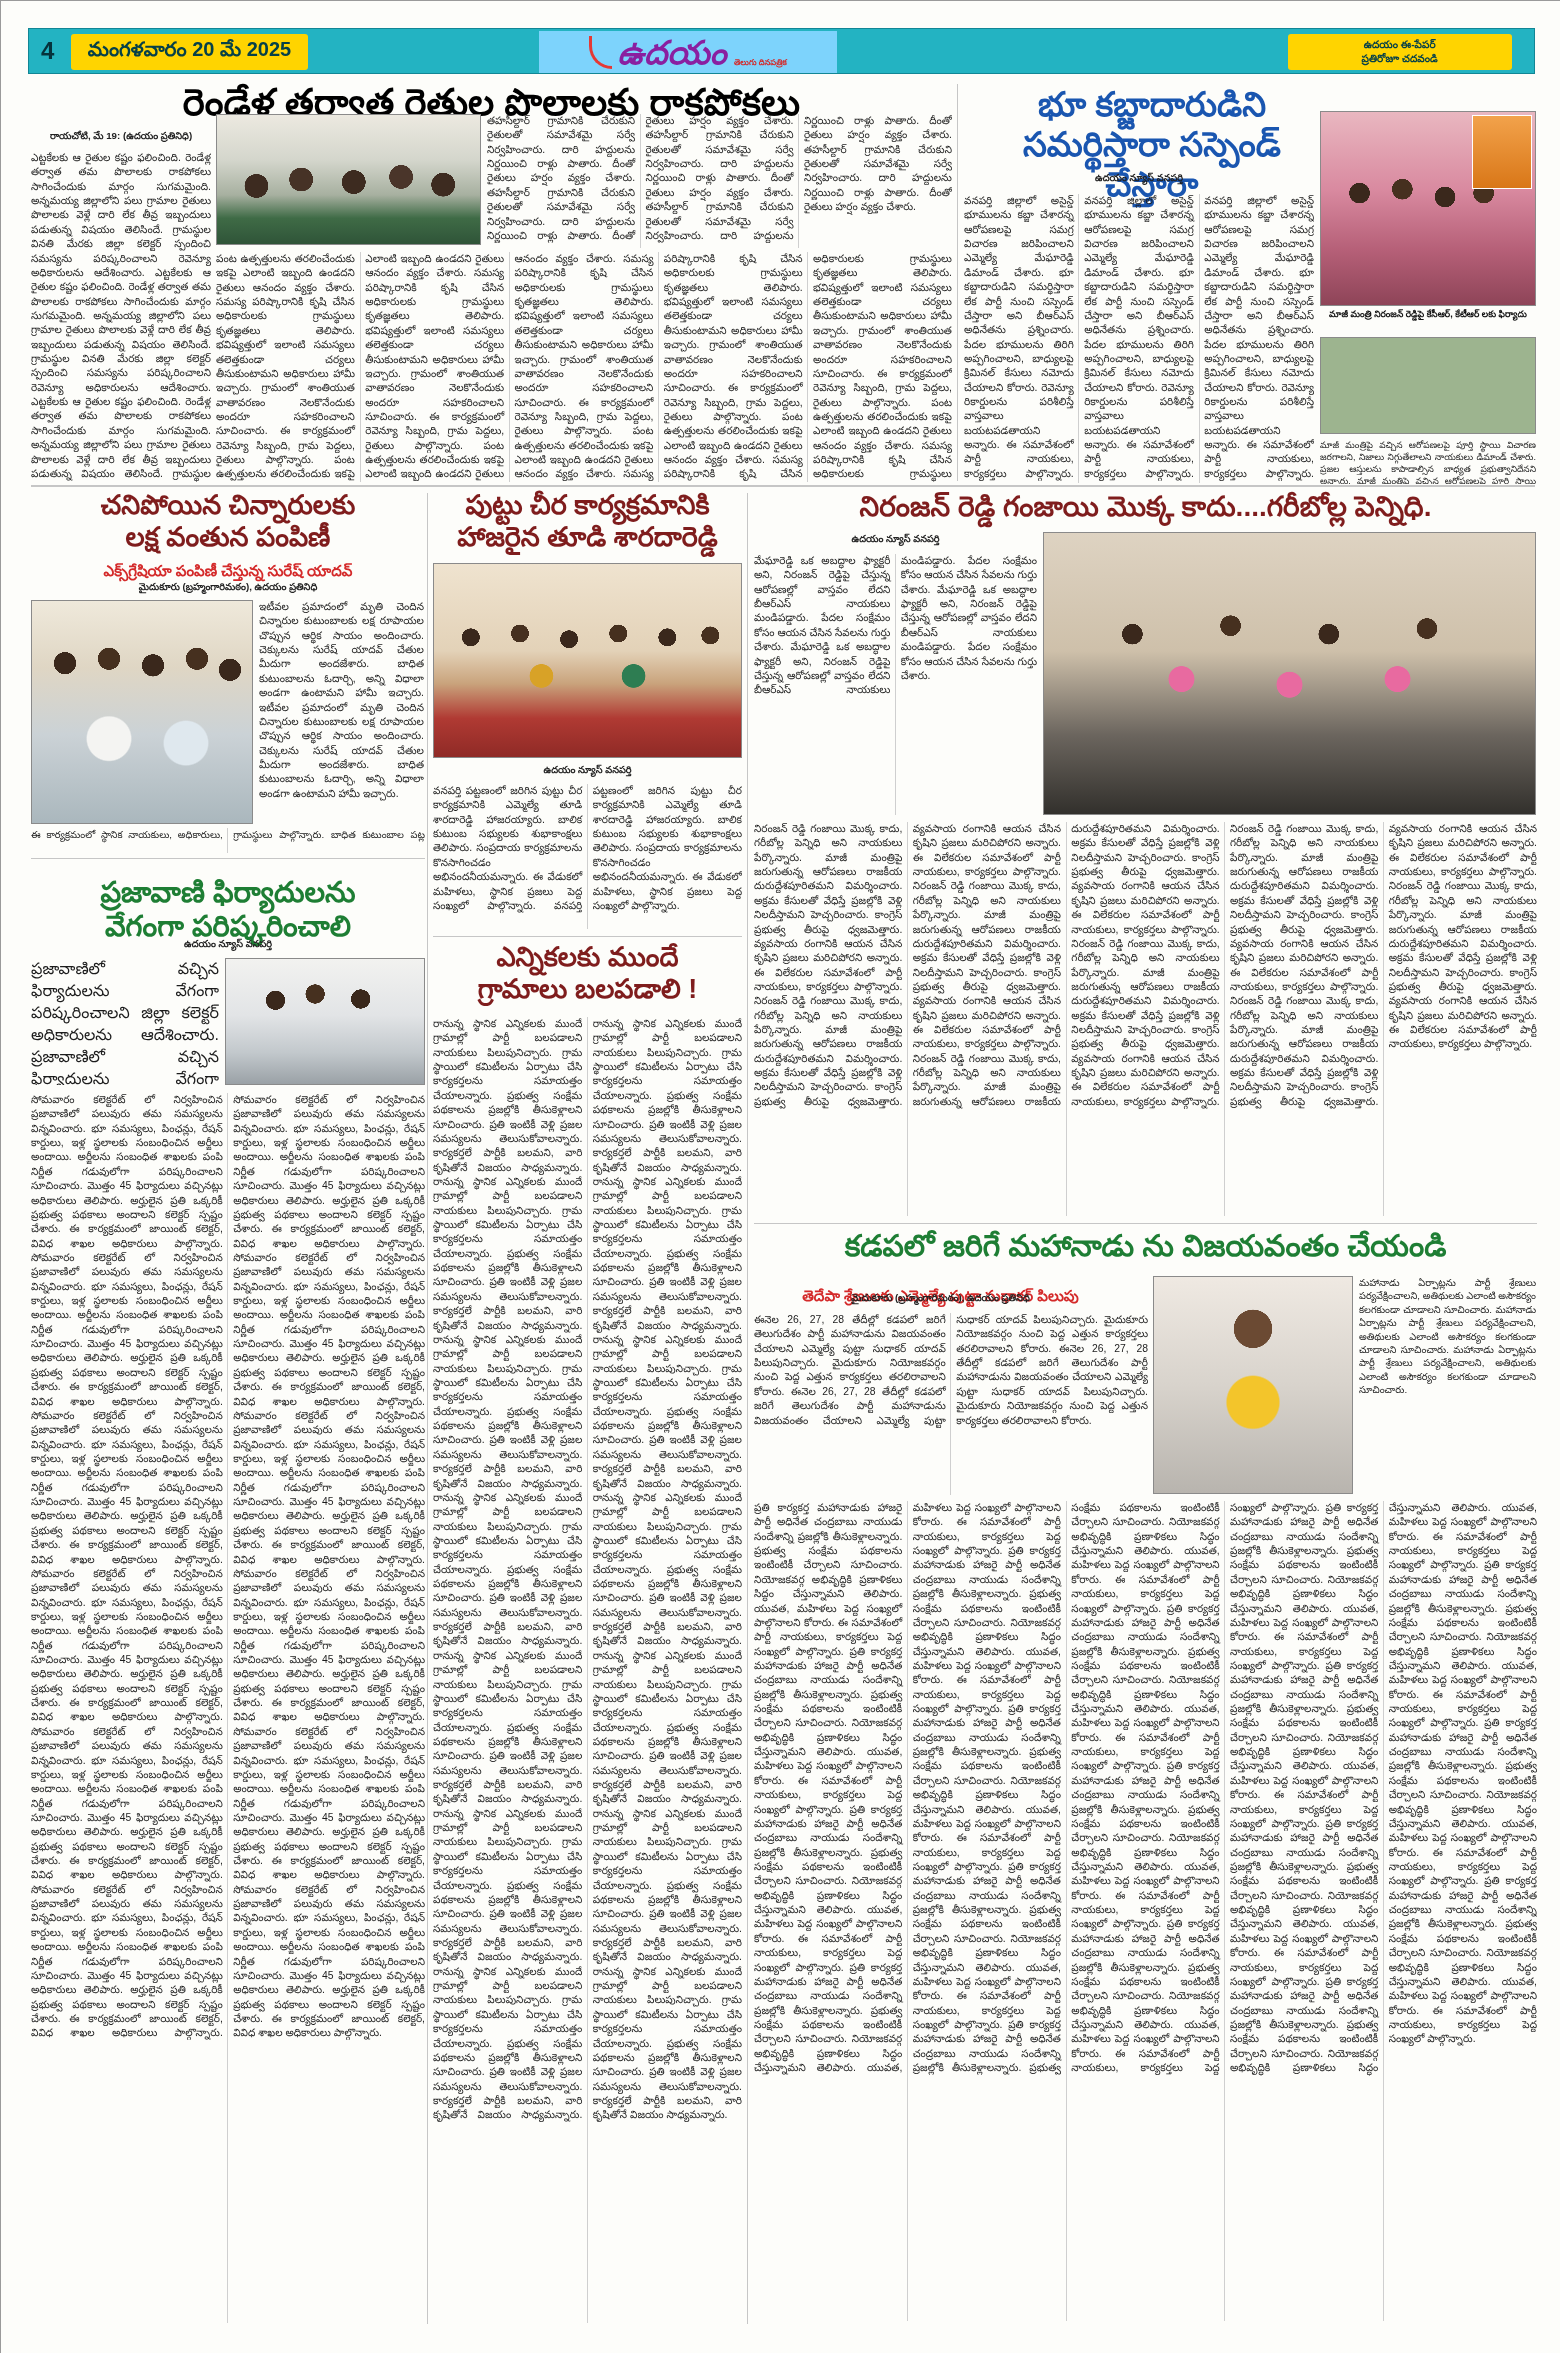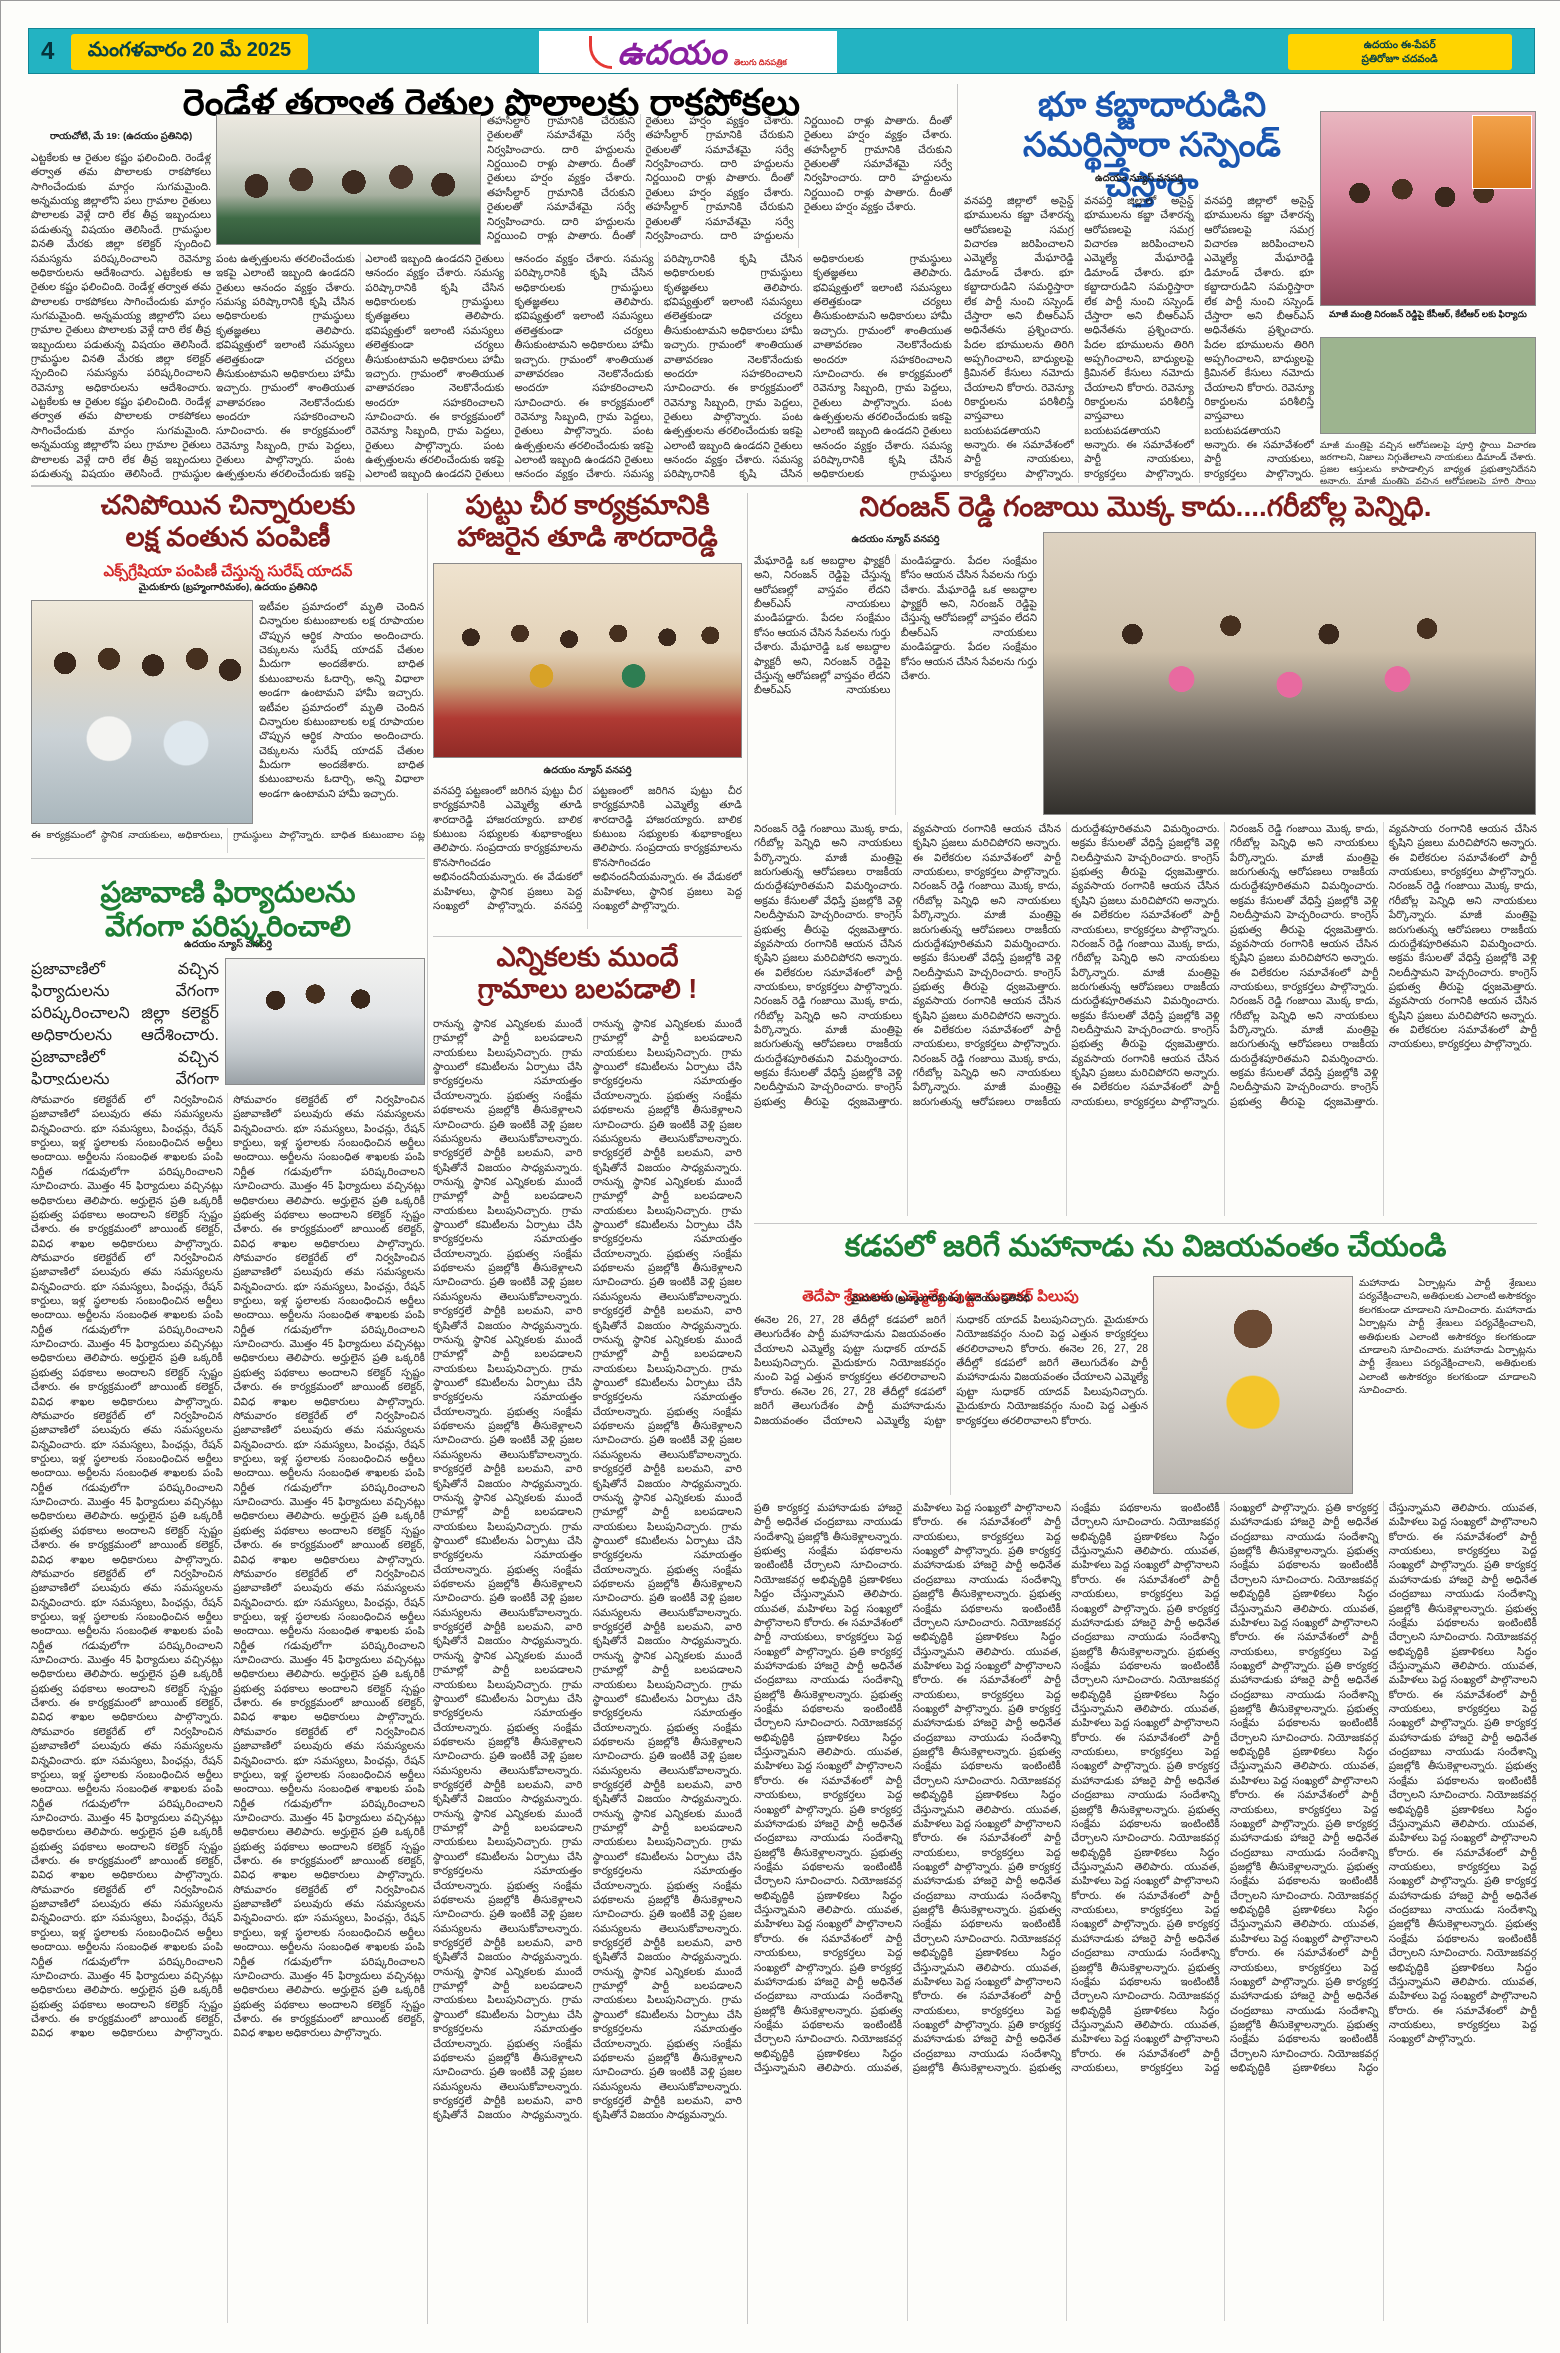--- a/index.html
+++ b/index.html
@@ -6,21 +6,21 @@
   .page{
     position:relative;width:1561px;height:2354px;background:#fdfdfa;
     font-family:"Liberation Sans","DejaVu Sans",sans-serif;color:#1b1b1b;
     border:0.7px solid #9a9a9a;box-sizing:border-box;overflow:hidden;margin:0 auto;
   }
   
   .header-bar{position:absolute;left:27px;top:27px;width:1507px;height:46px;background:#23b3c2;border:0.7px solid #128695;box-sizing:border-box;}
   .pagenum{position:absolute;left:12px;top:7.5px;font-size:24px;font-weight:700;color:#05333c;}
   .date-badge{position:absolute;left:42px;top:4.5px;width:237px;height:36px;background:#ffd400;border-radius:3px;
     display:flex;align-items:center;justify-content:center;font-size:20px;font-weight:700;color:#064048;}
-  .masthead-box{position:absolute;left:510px;top:2.2px;width:298px;height:42px;background:#ffffff;
+  .masthead-box{position:absolute;left:510px;top:2.2px;width:298px;height:42px;background:#7dd3fc;
     display:flex;align-items:center;justify-content:center;}
   .swoosh{display:inline-block;width:19.4px;height:30px;border-left:3.7px solid #e53935;border-bottom:3.7px solid #e53935;border-radius:0 0 0 33px;margin-right:6px;}
   .logo{font-size:33px;font-weight:700;font-style:italic;color:#8a1fa0;line-height:1;}
   .tagline{font-size:8.2px;font-weight:700;color:#d42a2a;margin-left:7.5px;align-self:flex-end;padding-bottom:4.5px;}
   .promo-badge{position:absolute;right:22.4px;top:4.5px;width:224px;height:36px;background:#ffd400;border-radius:3px;
     display:flex;flex-direction:column;align-items:center;justify-content:center;font-size:10.4px;font-weight:700;color:#064048;line-height:1.3;}
   
   .art{position:absolute;}
   .hl{position:absolute;margin:0;text-align:center;font-weight:700;line-height:1.18;}
   .hl.red{color:#000000;}

